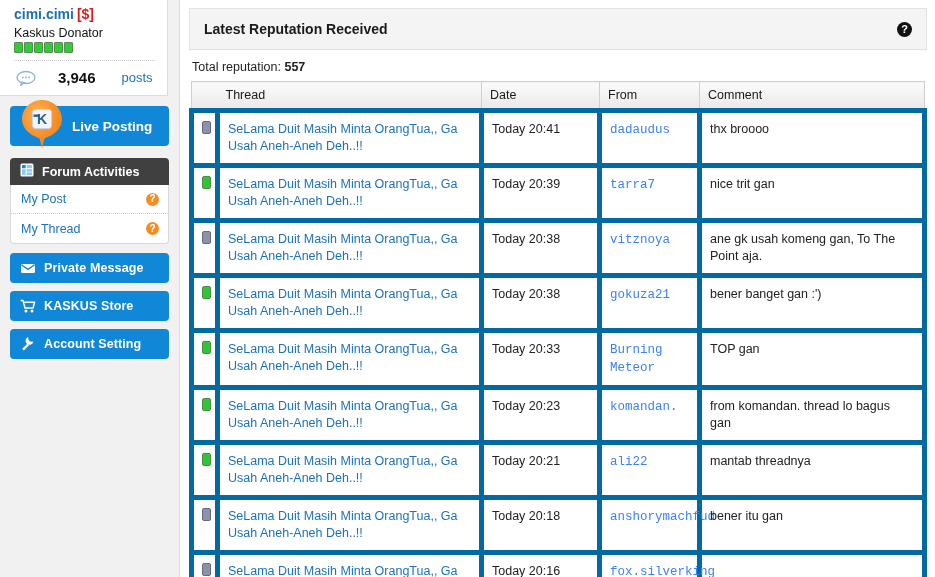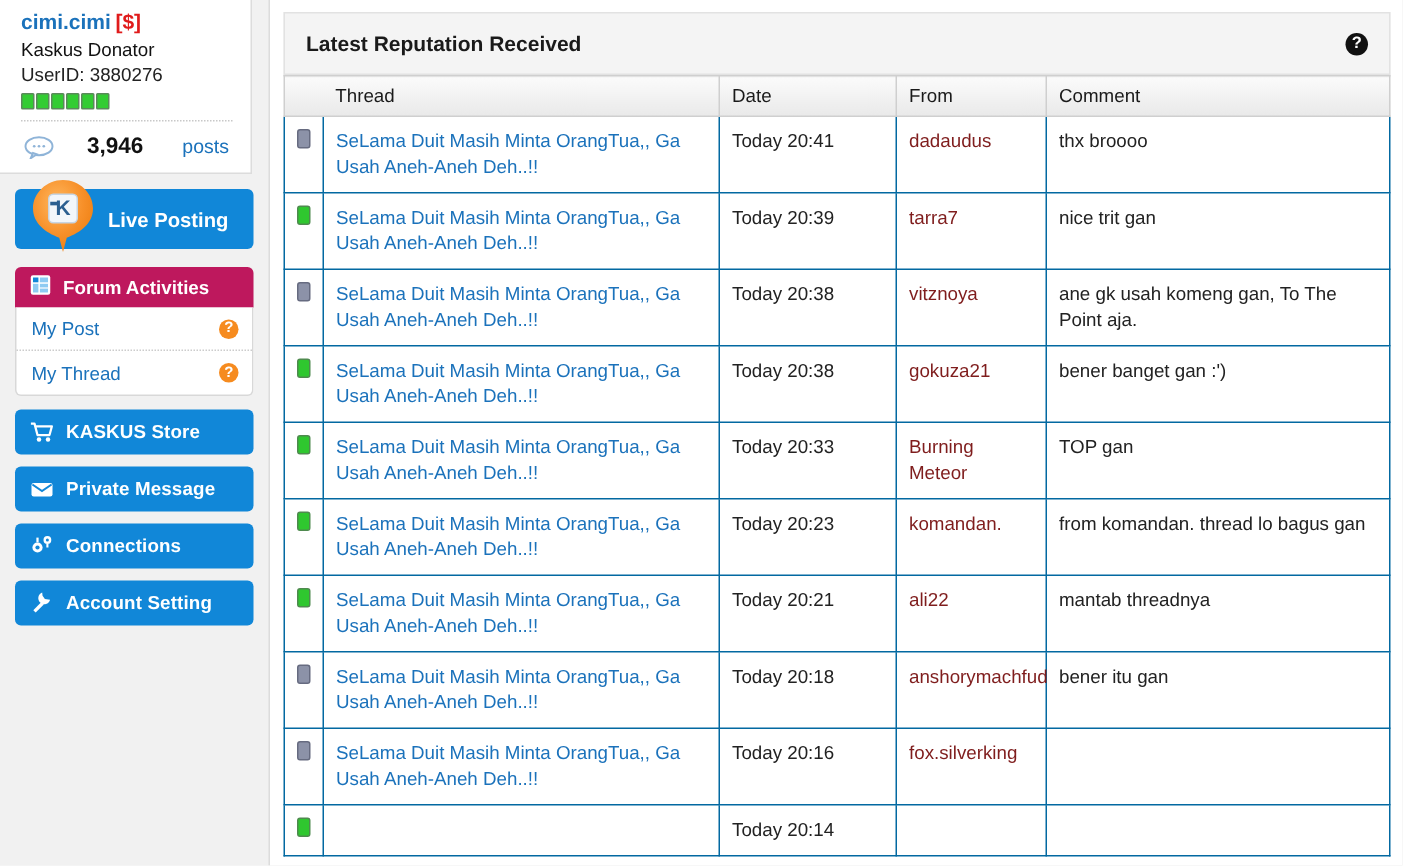--- a/index.html
+++ b/index.html
@@ -99,21 +99,21 @@
 
   .panel-group {
     background: #fff;
     border: 1px solid #d8d8d8;
     border-top: none;
     border-radius: 0 0 4px 4px;
     margin: 0 10px 9px 10px;
   }
   .panel-head {
     display: flex; align-items: center;
-    background: #be185d;
+    background: #404040;
     border-radius: 4px 4px 0 0;
     height: 27px; padding: 0 10px;
     color: #fff; font-size: 12.5px; font-weight: bold;
     margin: 0 10px 0 10px;
     cursor: pointer;
   }
   .panel-head .label { margin-left: 8px; }
   .panel-row {
     display: flex; align-items: center; justify-content: space-between;
     height: 29px; padding: 0 9px 0 10px;
@@ -168,31 +168,31 @@
     background: linear-gradient(#fbfbfb, #e9e9e9);
     border: 1px solid #cfcfcf;
     text-align: left;
     font-size: 12.5px;
     font-weight: normal;
     color: #1a1a1a;
     padding: 6px 8px;
     height: 26px;
   }
   table.rep-table td {
-    border: 1px solid #0369a1;
+    border: 5px solid #0369a1;
     vertical-align: top;
     padding: 8px 8px 8px 8px;
     font-size: 12.5px;
     color: #222;
     line-height: 17px;
   }
   td.c-icon { width: 26px; padding: 10px 0 0 8px; border-right: none; }
   td.c-thread { border-left: none; padding-left: 6px; }
   .thread-link { color: #1b72bb; cursor: pointer; }
-  .from-link { color: #7f1d1d; cursor: pointer; }
+  .from-link { color: #3b82f6; cursor: pointer; font-family: Liberation Mono, monospace; }
   .rep-ind {
     width: 9px; height: 13px;
     border-radius: 2px;
     display: block;
     border: 1px solid #6b6f80;
   }
   .rep-ind.green { background: #2fc72f; border-color: #4f8a4f; }
   .rep-ind.gray  { background: #8c92a8; border-color: #666b80; }
 </style>
 </head>
@@ -200,21 +200,20 @@
 
 <div class="page">
 
   <div class="sidebar">
 
     <div class="user-card">
       <div class="user-name-row">
         <span class="user-name">cimi.cimi</span><span class="user-donator-tag">[$]</span>
       </div>
       <div class="user-title">Kaskus Donator</div>
-      <div class="user-id">UserID: 3880276</div>
       <div class="rep-bar" id="rep-bar">
           <span class="rep-pip"></span>
           <span class="rep-pip"></span>
           <span class="rep-pip"></span>
           <span class="rep-pip"></span>
           <span class="rep-pip"></span>
           <span class="rep-pip"></span>
         </div>
       <div class="posts-row">
         <span class="bubble-icon">
@@ -272,60 +271,53 @@
         </div>
         <div class="panel-row">
           <span>My Thread</span>
           <span class="help-orange">?</span>
         </div>
       </div>
 
     <div class="side-pad" style="padding-top:0" id="side-buttons">
         <div class="btn-blue">
           <span class="ico"><svg width="16" height="16" viewBox="0 0 16 16">
+              <rect x="1" y="4" width="14" height="9" rx="1.5" fill="#fff"></rect>
+              <path d="M1.6 5 L8 9.4 L14.4 5" fill="none" stroke="#1187d8" stroke-width="1.4"></path>
+            </svg></span>
+          <span class="label">Private Message</span>
+        </div>
+        <div class="btn-blue">
+          <span class="ico"><svg width="16" height="16" viewBox="0 0 16 16">
               <path d="M0.6 2.4 H3 L5 10 H13 L14.6 4.2 H3.6" fill="none" stroke="#fff" stroke-width="1.5" stroke-linejoin="round"></path>
               <circle cx="6" cy="13" r="1.5" fill="#fff"></circle>
               <circle cx="12" cy="13" r="1.5" fill="#fff"></circle>
             </svg></span>
           <span class="label">KASKUS Store</span>
-        </div>
-        <div class="btn-blue">
-          <span class="ico"><svg width="16" height="16" viewBox="0 0 16 16">
-              <rect x="1" y="4" width="14" height="9" rx="1.5" fill="#fff"></rect>
-              <path d="M1.6 5 L8 9.4 L14.4 5" fill="none" stroke="#1187d8" stroke-width="1.4"></path>
-            </svg></span>
-          <span class="label">Private Message</span>
-        </div>
-        <div class="btn-blue">
-          <span class="ico"><svg width="16" height="16" viewBox="0 0 16 16">
-              <circle cx="5" cy="9" r="3.4" fill="#fff"></circle>
-              <circle cx="5" cy="9" r="1.4" fill="#1187d8"></circle>
-              <path d="M5 5.6 V2.4" stroke="#fff" stroke-width="1.5"></path>
-              <circle cx="11.6" cy="4" r="2.6" fill="#fff"></circle>
-              <circle cx="11.6" cy="4" r="1" fill="#1187d8"></circle>
-              <path d="M11.6 6.6 V9" stroke="#fff" stroke-width="1.4"></path>
-            </svg></span>
-          <span class="label">Connections</span>
         </div>
         <div class="btn-blue">
           <span class="ico"><svg width="16" height="16" viewBox="0 0 16 16">
               <path d="M10.5 1.5 a4 4 0 1 0 3.3 6.3 l-3.1-1.6 -0.7-2.6 z" fill="#fff" transform="rotate(-20 8 8)"></path>
               <path d="M7.6 7.4 L2.2 12.8 L3.8 14.4 L9.2 9 Z" fill="#fff"></path>
             </svg></span>
           <span class="label">Account Setting</span>
         </div>
       </div>
   </div>
 
   <div class="main">
     <div class="content-head">
       <span class="content-title">Latest Reputation Received</span>
       <span class="help-black">?</span>
     </div>
 
+    <div class="total-rep">
+      <span>Total reputation:</span>
+      <b>557</b>
+    </div>
 
     <table class="rep-table">
       <colgroup>
         <col style="width:26px">
         <col style="width:264px">
         <col style="width:118px">
         <col style="width:100px">
         <col>
       </colgroup>
       <thead>

